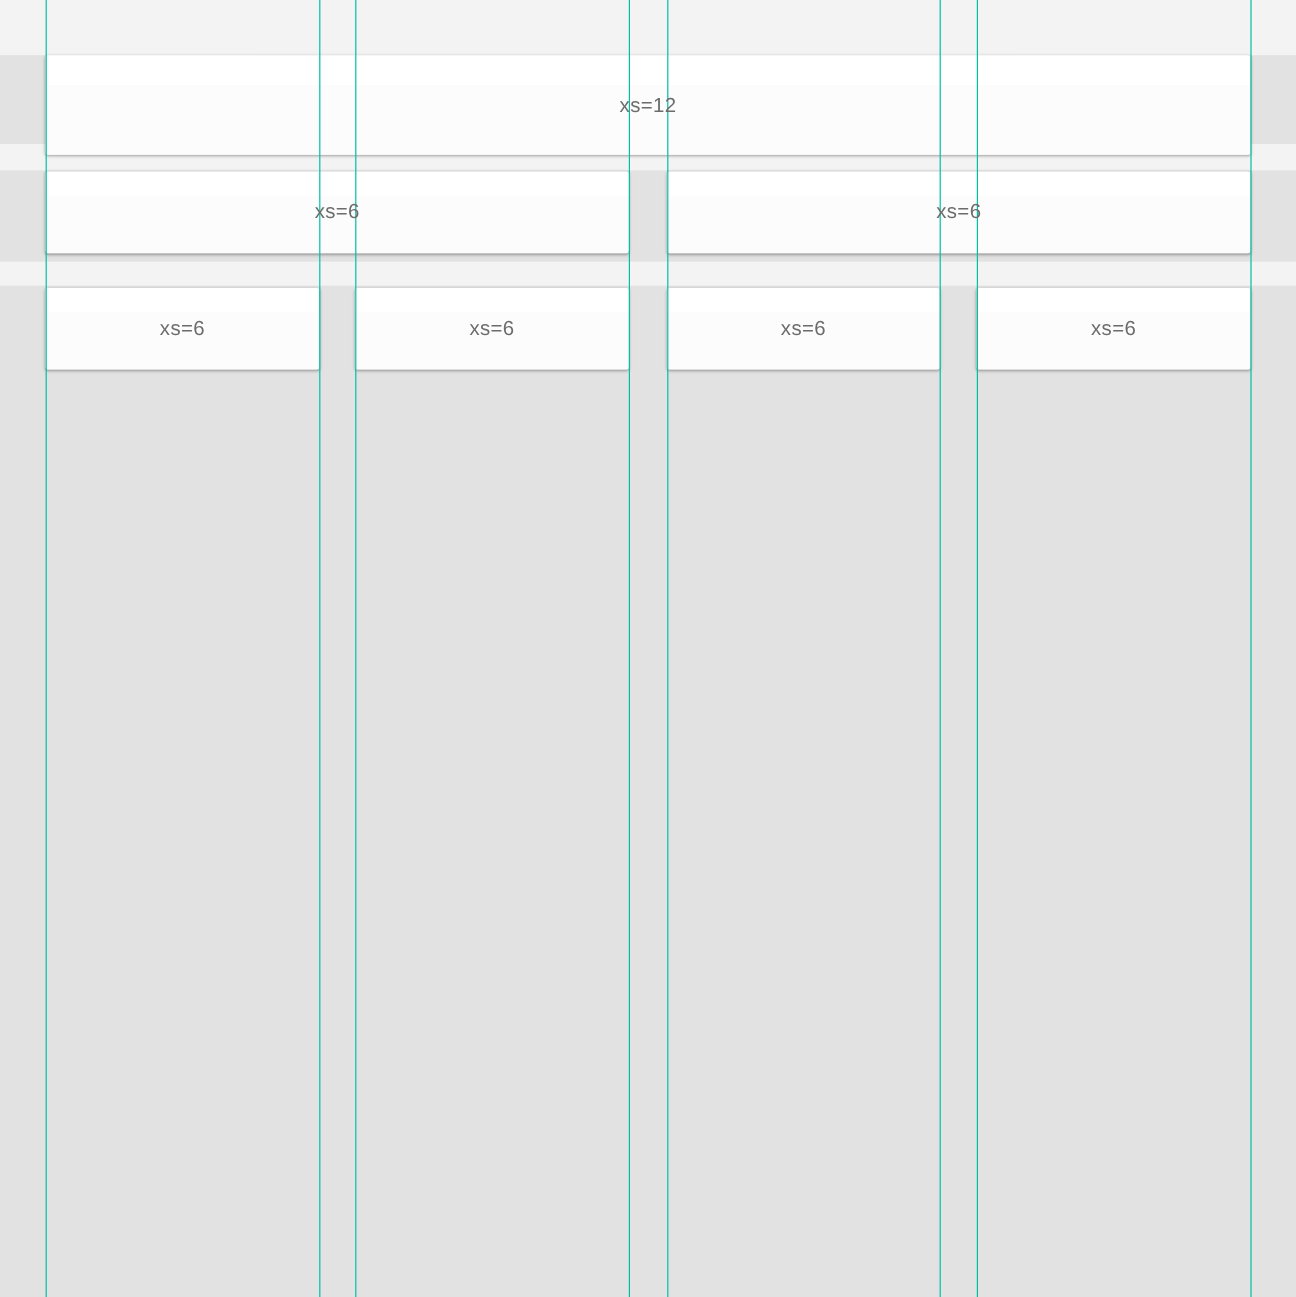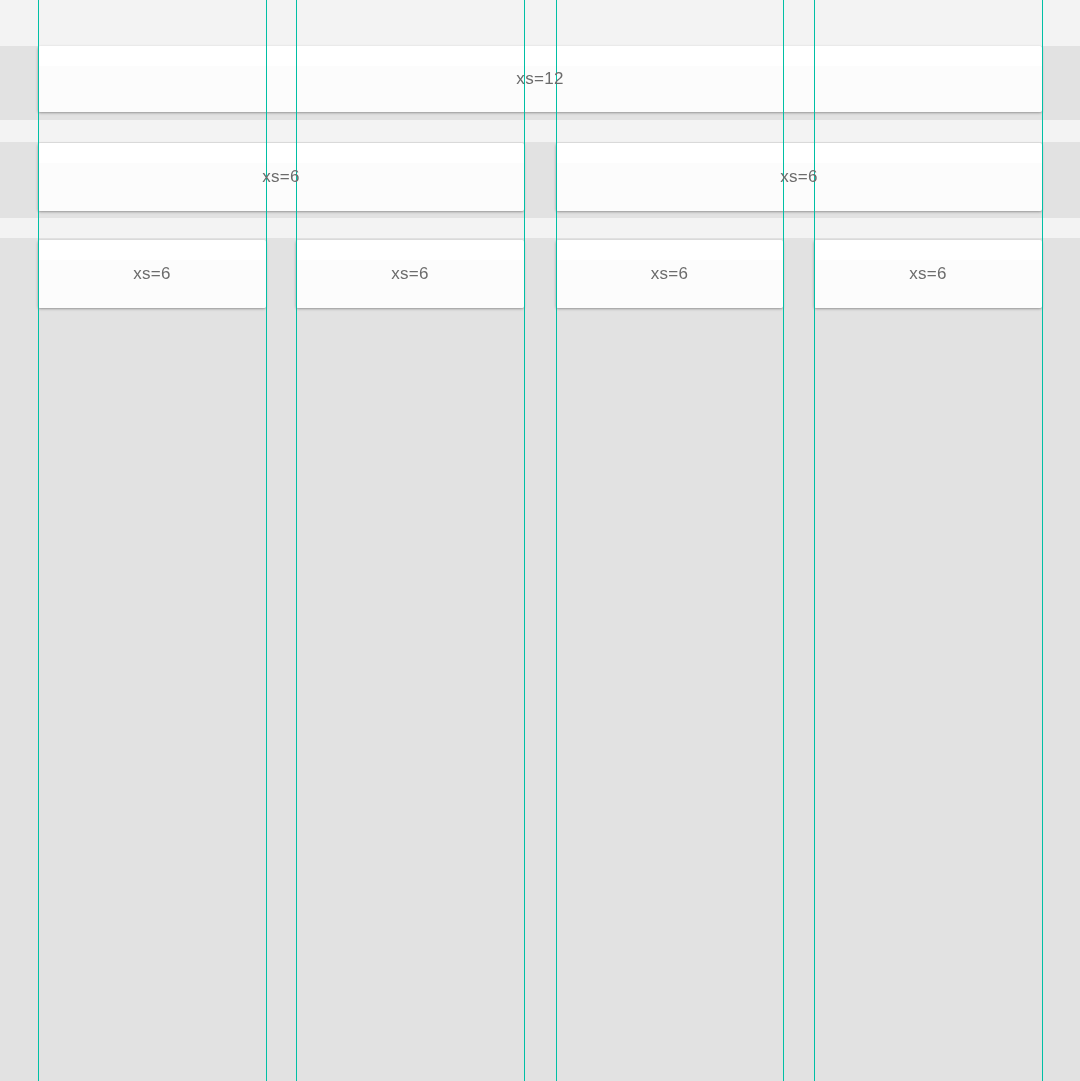--- a/index.html
+++ b/index.html
@@ -65,21 +65,21 @@
 </style>
 </head>
 <body>
 
 <div class="stage">
 
   <div class="row-bg" style="top:0;height:46px;"></div>
   <div class="row-bg" style="top:120px;height:22px;"></div>
   <div class="row-bg" style="top:218px;height:20px;"></div>
 
-  <div class="card" style="top:46px;left:38px;width:1004px;height:66px;">
+  <div class="card" style="top:46px;left:38px;width:1004px;height:83px;">
     <span>xs=12</span>
   </div>
 
   <div class="card" style="top:143px;left:38px;width:486px;height:68px;">
     <span>xs=6</span>
   </div>
   <div class="card" style="top:143px;left:556px;width:486px;height:68px;">
     <span>xs=6</span>
   </div>
 

